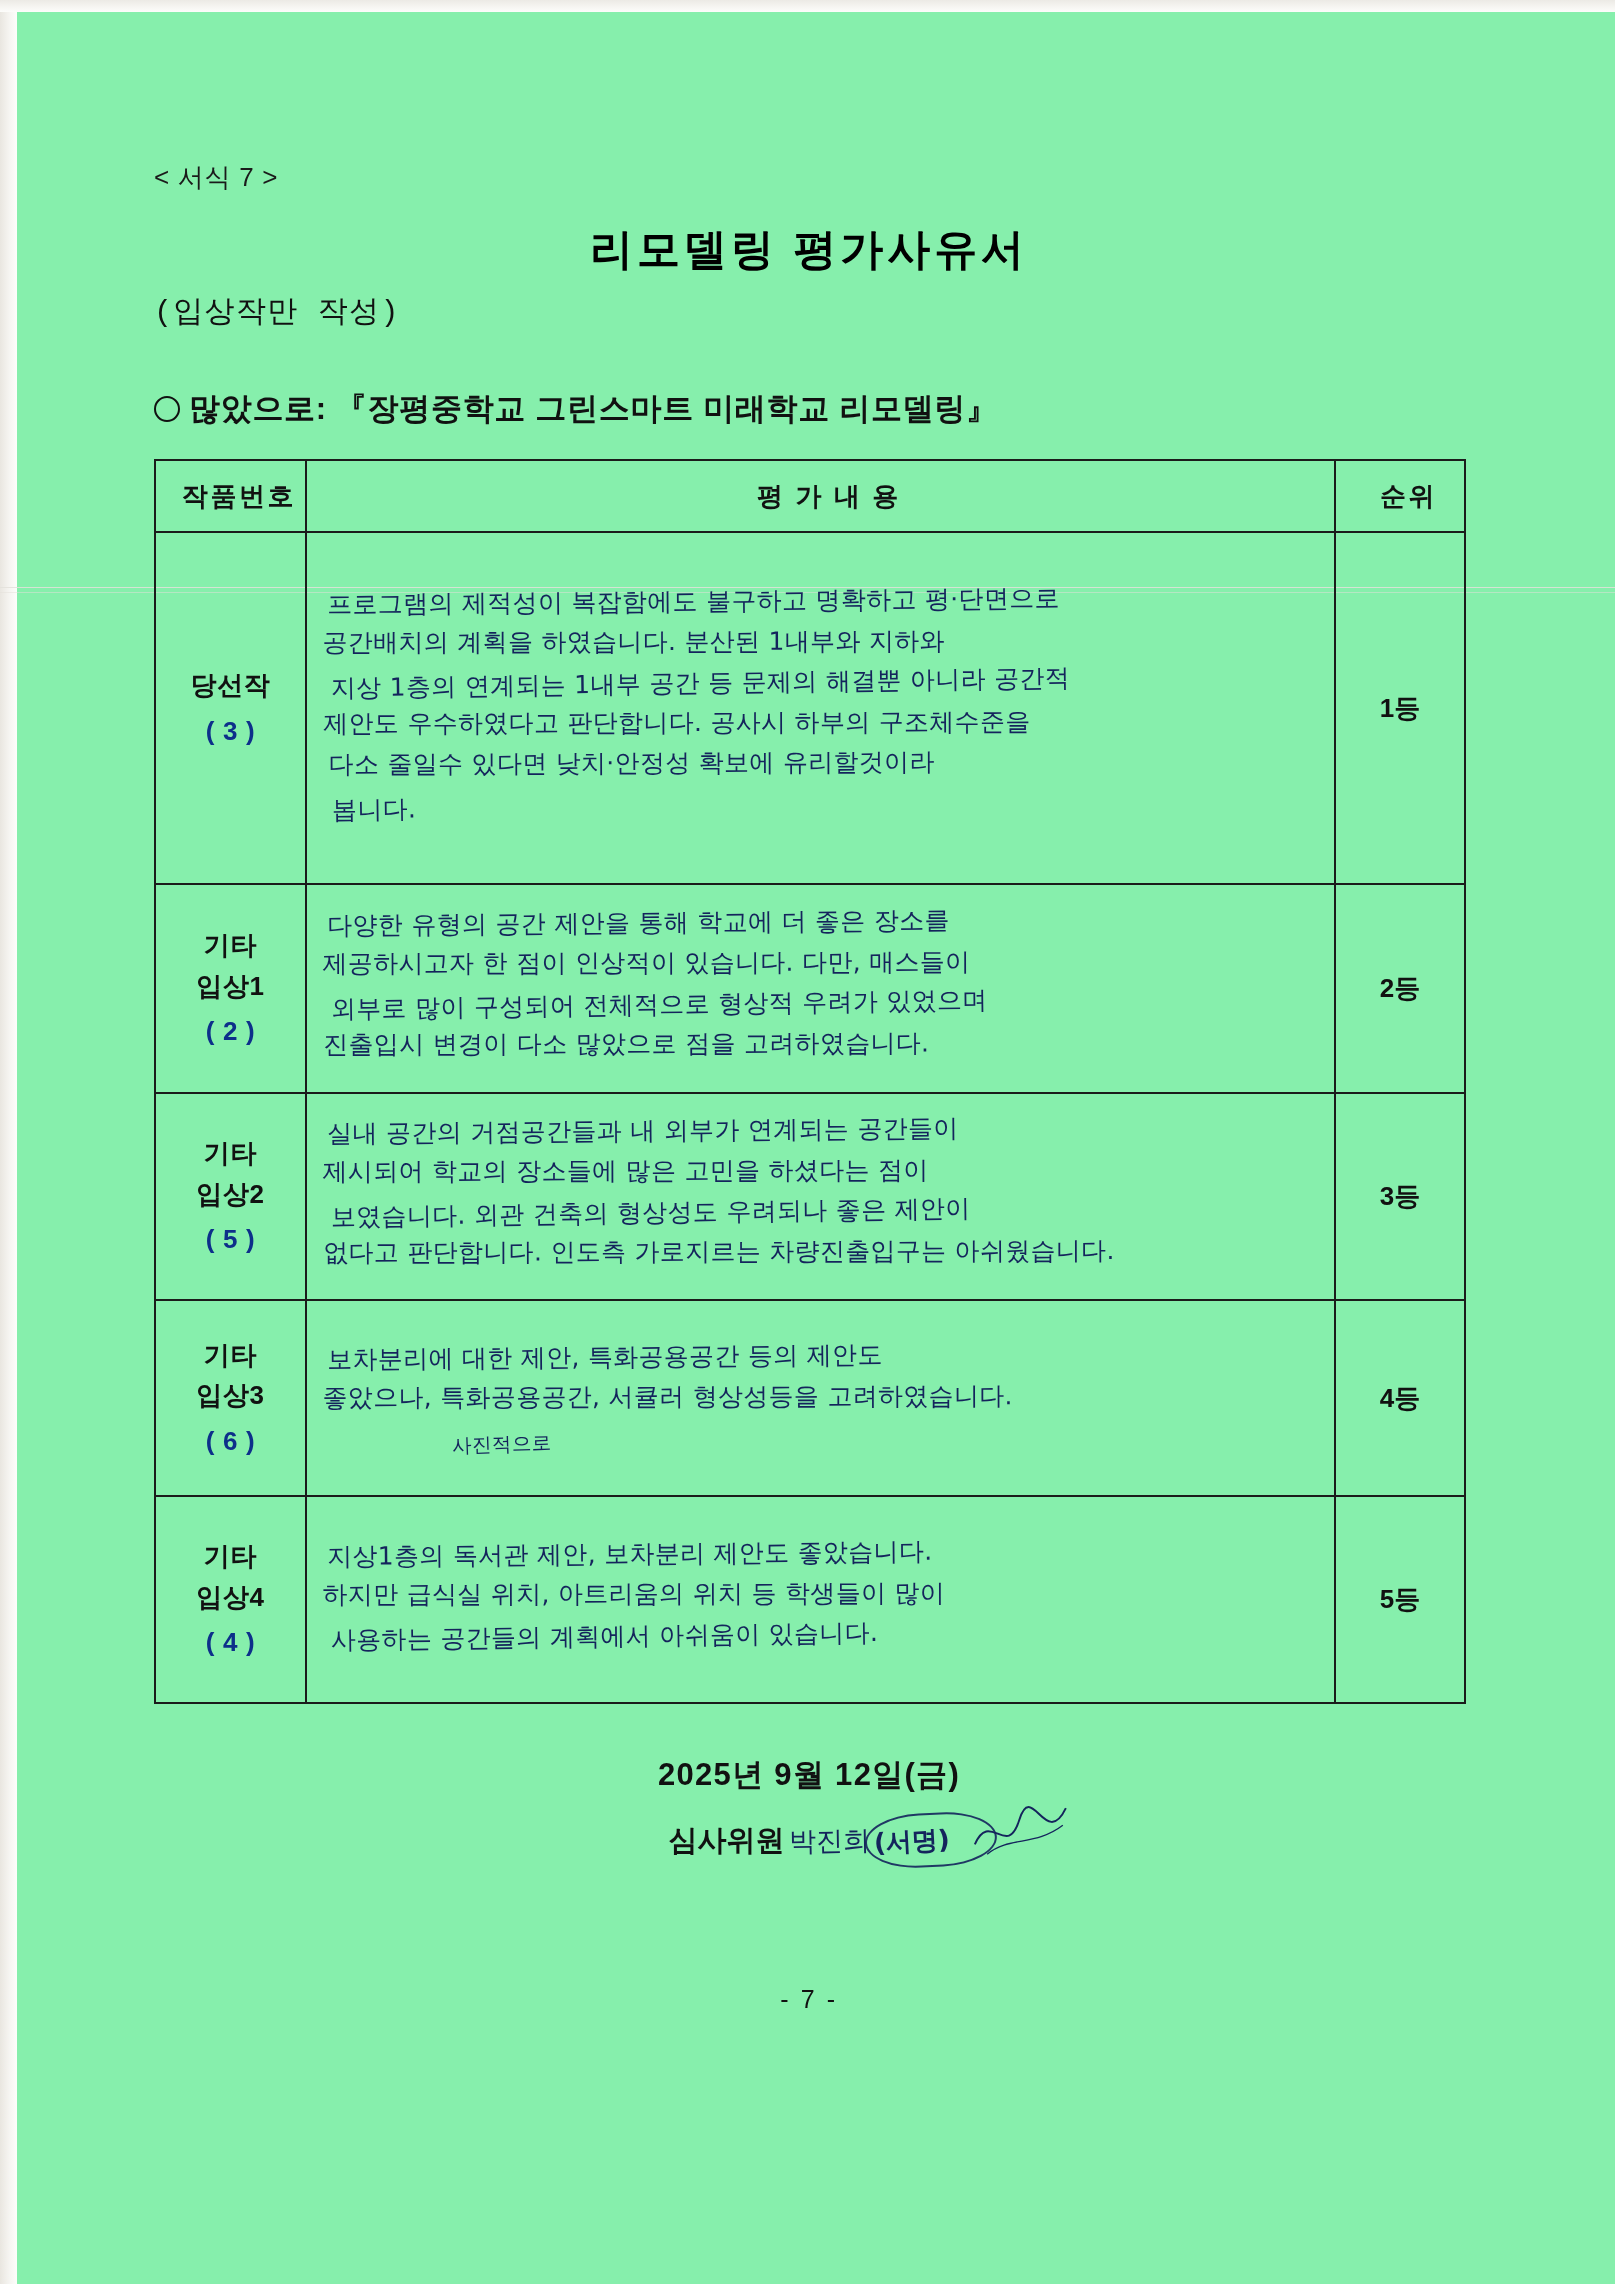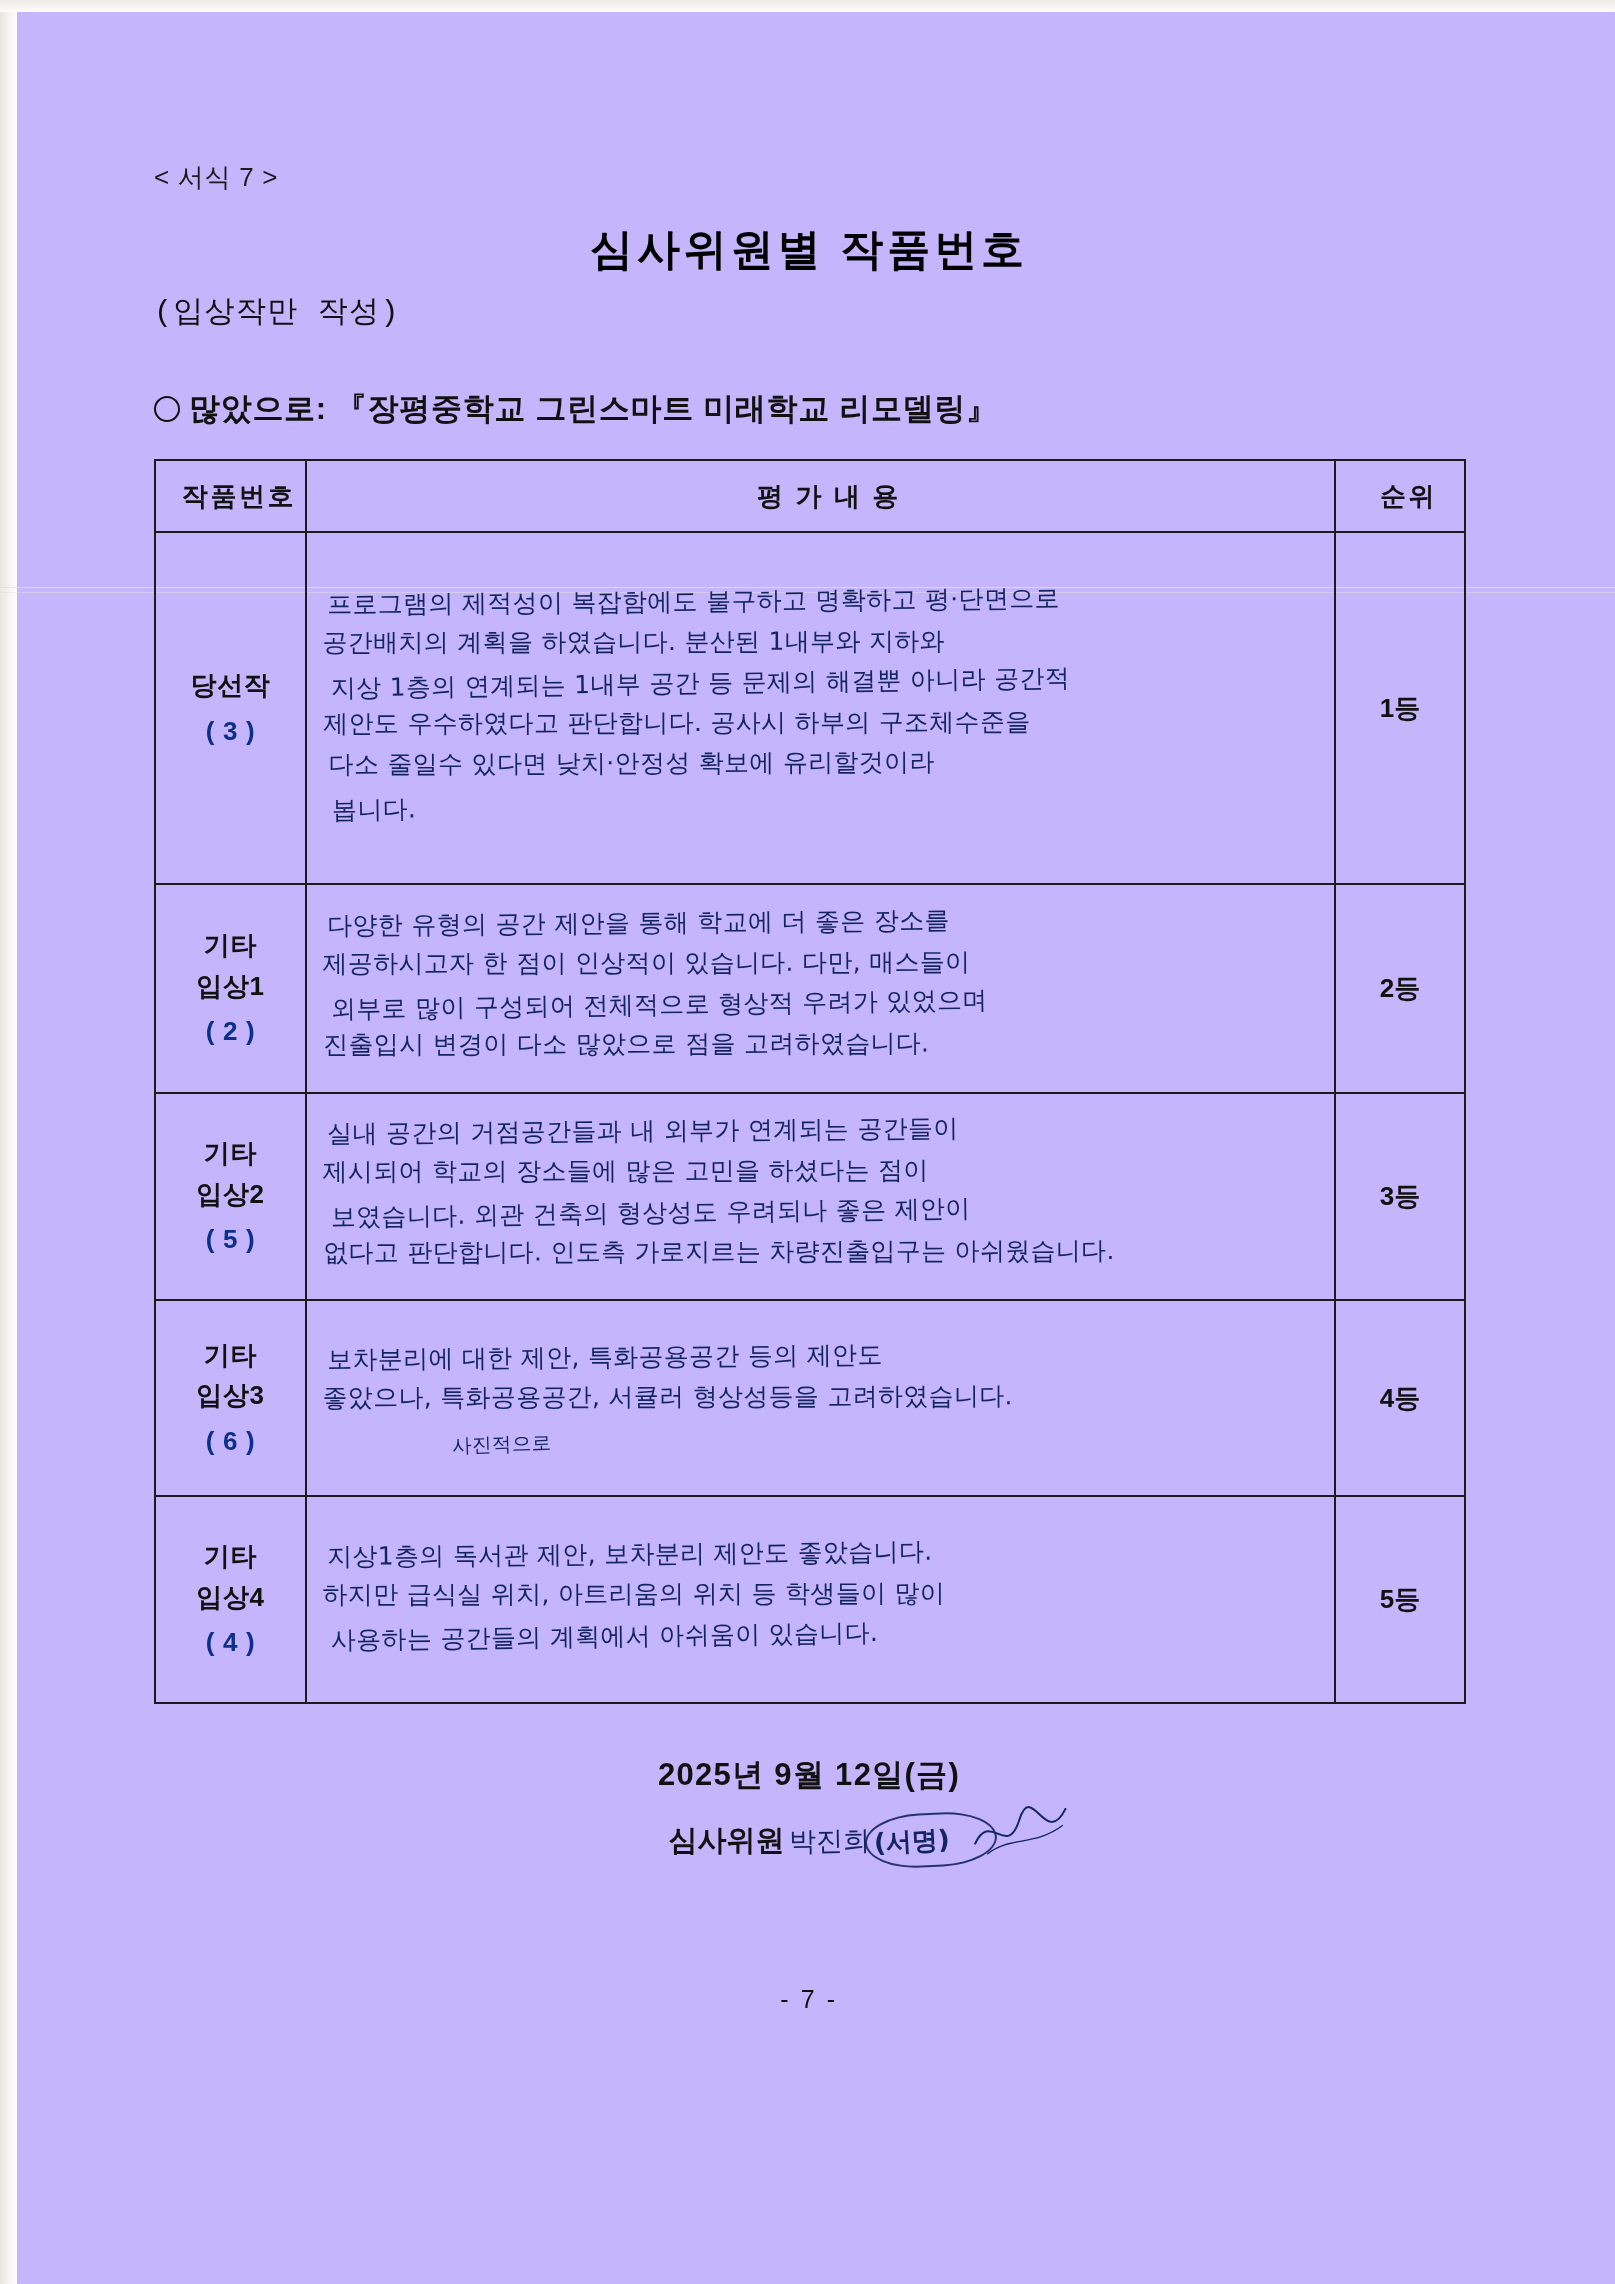--- a/index.html
+++ b/index.html
@@ -8,21 +8,21 @@
     background: #ffffff;
   }
   body {
     font-family: "Liberation Sans", sans-serif;
     color: #111;
   }
   .page {
     position: relative;
     width: 1616px;
     height: 2284px;
-    background: #c4b5fd;
+    background: #86efac;
     box-sizing: border-box;
     overflow: hidden;
   }
   
   .scan-edge-left {
     position: absolute;
     left: 0; top: 0;
     width: 17px; height: 100%;
     background: linear-gradient(to right, #e9e6e0 0%, #f7f6f3 60%, #fdfdfb 100%);
   }
@@ -226,21 +226,21 @@
 <div class="page">
   <div class="scan-edge-left"></div>
   <div class="scan-edge-top"></div>
   <div class="scan-line" style="top:587px"></div>
   <div class="scan-line" style="top:592px; opacity:.5"></div>
 
   <div class="content">
 
     <div class="form-tag">&lt; 서식 7 &gt;</div>
 
-    <div class="doc-title">심사위원별 작품번호</div>
+    <div class="doc-title">리모델링 평가사유서</div>
     <div class="doc-subtitle">(입상작만 작성)</div>
 
     <div class="competition-line">
       <span class="circle-mark"></span>
       <span>많았으로:</span>
       <span>『장평중학교 그린스마트 미래학교 리모델링』</span>
     </div>
 
     <table class="eval">
       <colgroup>

